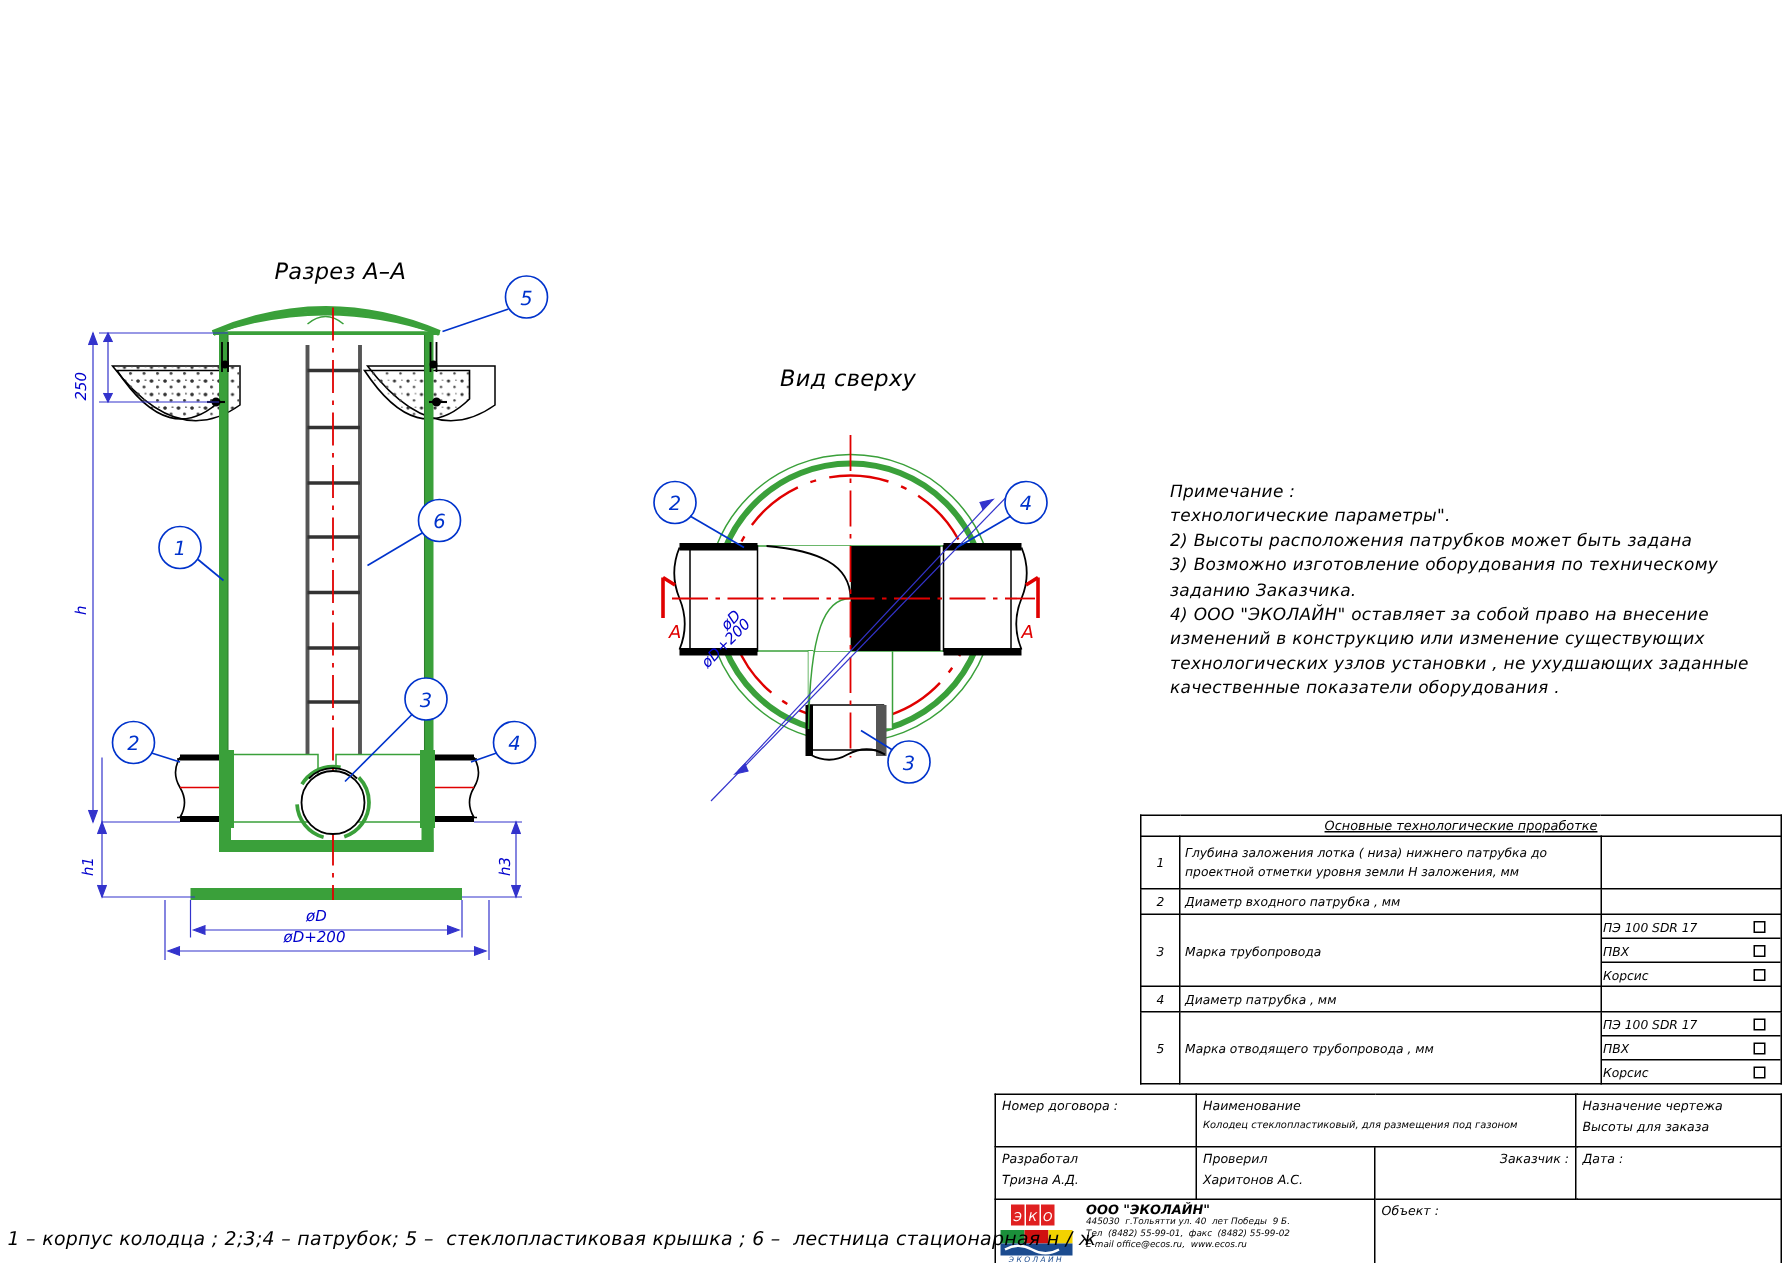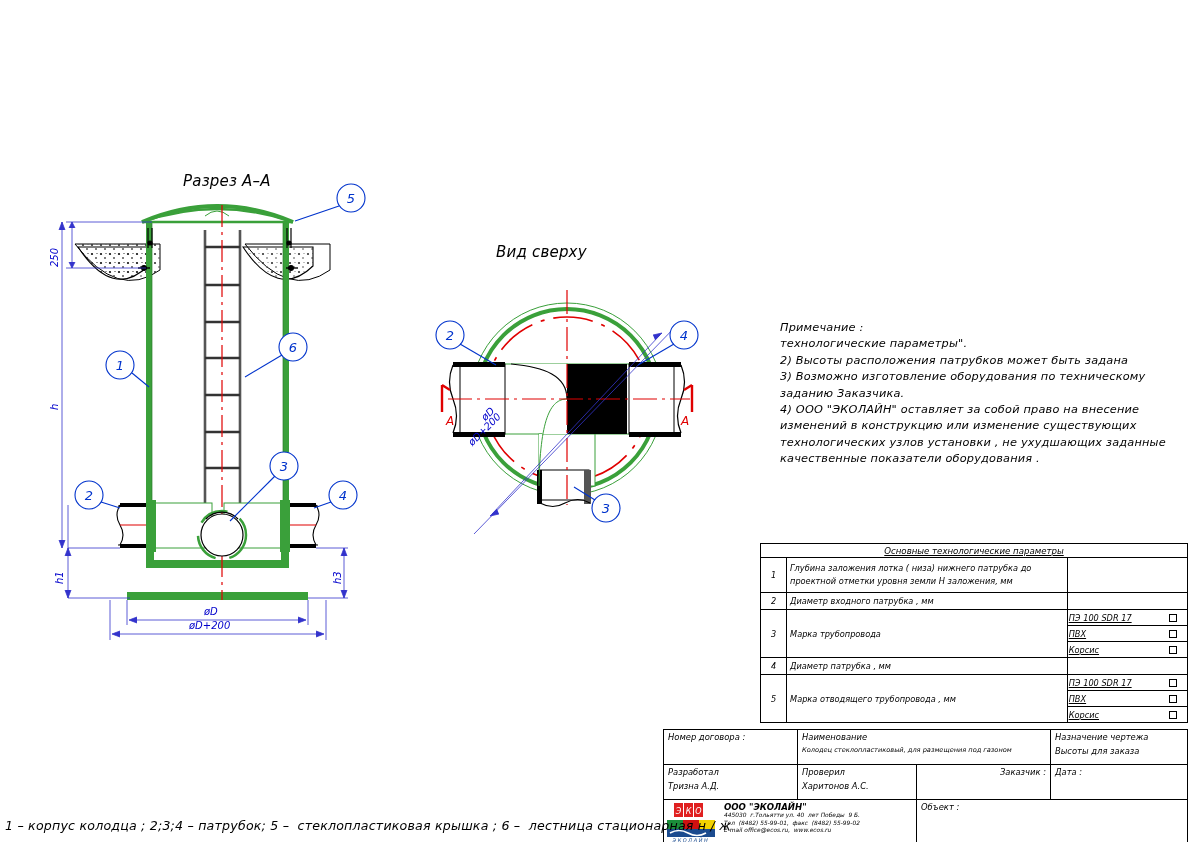--- a/index.html
+++ b/index.html
@@ -21,21 +21,21 @@
   .secA{font-size:12px;fill:#e00000;font-style:italic;
        font-family:"DejaVu Sans",sans-serif;}
 
   
   table{border-collapse:collapse;}
   .ptable{position:absolute;left:760px;top:543px;width:428px;}
   .ptable td{border:1px solid #000;padding:0 3px;vertical-align:middle;
        font-family:"DejaVu Sans",sans-serif;font-style:italic;font-size:8.2px;}
   .ptable .c-no{width:20px;text-align:center;}
   .ptable .c-txt{width:288px;}
-  .ptable .c-val{width:118px;text-decoration:underline;}
+  .ptable .c-val{width:118px;}
   .ptable .hdr{text-align:center;height:13px;}
   .ptable .hdr span{text-decoration:underline;font-size:8.6px;}
   .optrow{display:flex;align-items:center;justify-content:space-between;
        padding:0 10px 0 1px;height:15px;}
   .chk{width:6px;height:6px;border:1px solid #000;display:inline-block;}
 
   .tblock{position:absolute;left:663px;top:729px;width:525px;}
   .tblock td{border:1px solid #000;vertical-align:top;padding:2px 4px;
        font-family:"DejaVu Sans",sans-serif;font-style:italic;font-size:8.4px;}
   .l2{line-height:13px;}
@@ -289,21 +289,21 @@
       <g stroke="#0033cc" stroke-width="1.1" fill="#fff">
         <circle cx="606" cy="508" r="14"></circle>
         <line x1="595" y1="500" x2="574" y2="487"></line>
       </g>
       <text class="balloonTxt" x="606" y="513" text-anchor="middle">3</text>
     </g>
   </svg>
 
   <div class="abs cad title-view" style="left:183px;top:172px;">Разрез А–А</div>
 
-  <div class="abs cad title-view" style="left:496px;top:243px;text-align:center;">Вид сверху</div>
+  <div class="abs cad title-view" style="left:520px;top:243px;text-align:center;">Вид сверху</div>
 
   <div class="abs dim vert" style="left:49px;top:225px;height:42px;">250</div>
   <div class="abs dim vert" style="left:49px;top:390px;height:20px;">h</div>
   <div class="abs dim vert" style="left:54px;top:558px;height:26px;">h1</div>
   <div class="abs dim vert" style="left:332px;top:558px;height:26px;">h3</div>
   <div class="abs dim" style="left:204px;top:606px;">øD</div>
   <div class="abs dim" style="left:189px;top:620px;">øD+200</div>
   <div class="abs dim" style="left:479px;top:415px;transform:rotate(-45deg);transform-origin:left top;">øD</div>
   <div class="abs dim" style="left:466px;top:440px;transform:rotate(-45deg);transform-origin:left top;">øD+200</div>
 
@@ -316,21 +316,21 @@
     <div class="cad note">4) ООО "ЭКОЛАЙН" оставляет за собой право на внесение</div>
     <div class="cad note">изменений в конструкцию или изменение существующих</div>
     <div class="cad note">технологических узлов установки , не ухудшающих заданные</div>
     <div class="cad note">качественные показатели оборудования .</div>
   </div>
 
   <table class="ptable">
     <tbody>
         <tr>
       <td class="hdr" colspan="3">
-        <span>Основные технологические параметры</span>
+        <span>Основные технологические проработке</span>
       </td>
     </tr>
 
     <tr>
       <td class="c-no">1</td>
       <td class="c-txt l2" style="height:34px;">Глубина заложения лотка  ( низа)  нижнего патрубка до проектной отметки уровня земли Н заложения, мм</td>
       <td class="c-val"></td>
     </tr>
 
     <tr>

